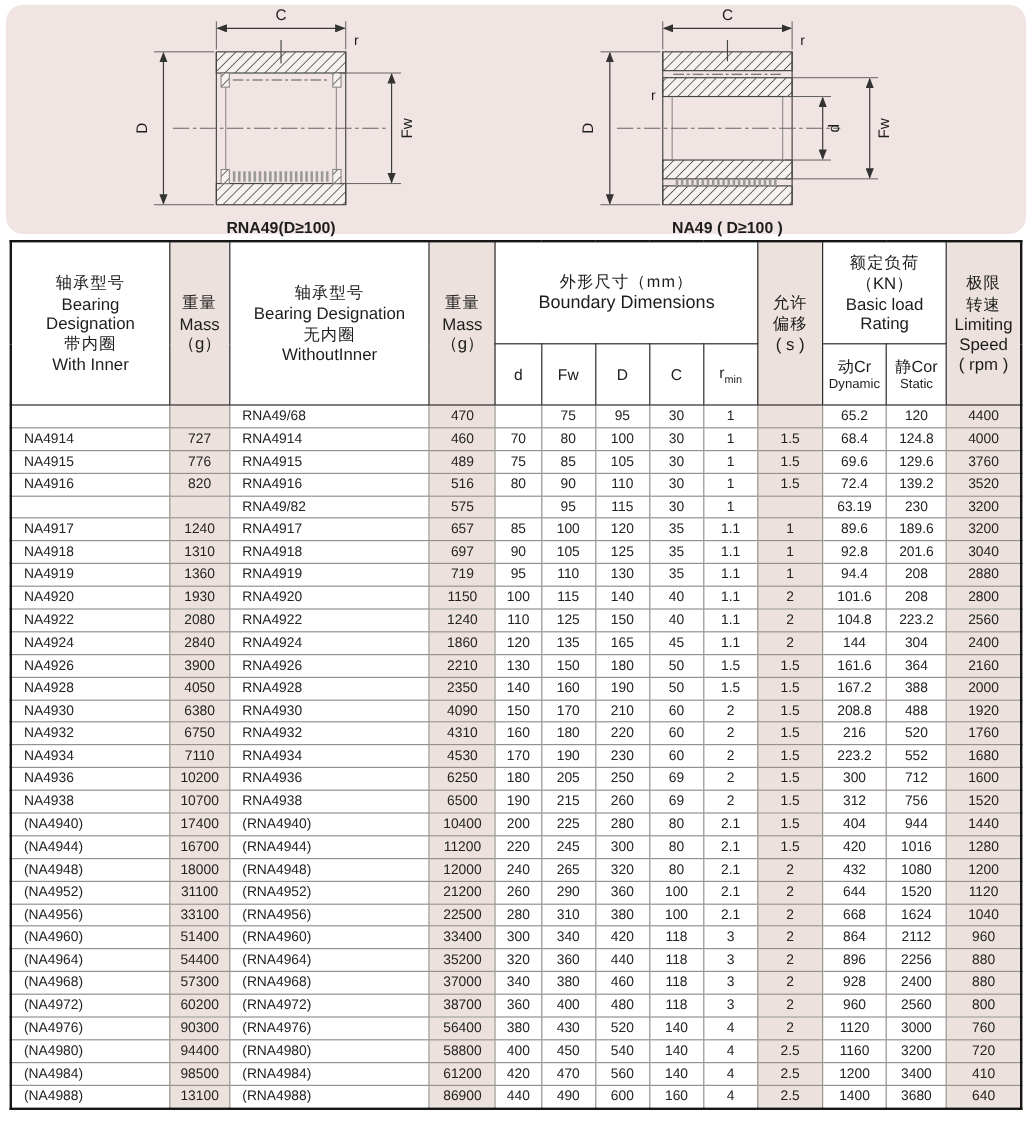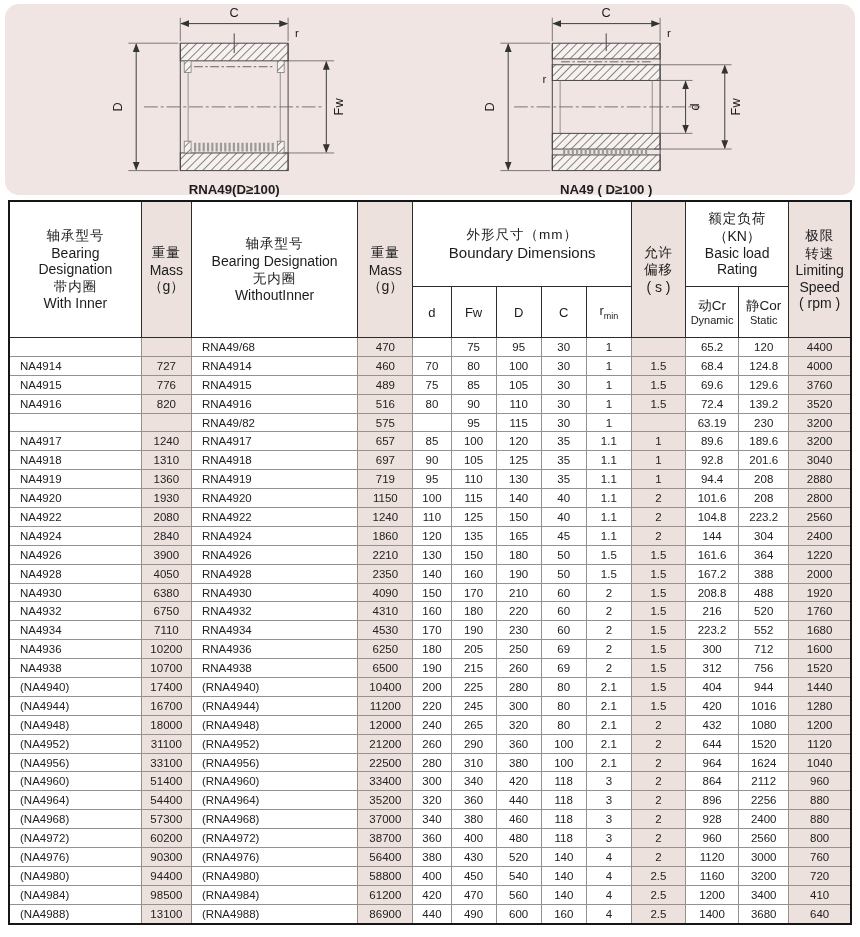--- a/index.html
+++ b/index.html
@@ -406,21 +406,21 @@
           <td class="left">RNA4926</td>
           <td class="shade">2210</td>
           <td>130</td>
           <td>150</td>
           <td>180</td>
           <td>50</td>
           <td>1.5</td>
           <td class="shade">1.5</td>
           <td>161.6</td>
           <td>364</td>
-          <td class="shade">1220</td>
+          <td class="shade">2160</td>
         </tr>
         <tr>
           <td class="left">NA4928</td>
           <td class="shade">4050</td>
           <td class="left">RNA4928</td>
           <td class="shade">2350</td>
           <td>140</td>
           <td>160</td>
           <td>190</td>
           <td>50</td>
@@ -569,21 +569,21 @@
           <td class="left">(NA4956)</td>
           <td class="shade">33100</td>
           <td class="left">(RNA4956)</td>
           <td class="shade">22500</td>
           <td>280</td>
           <td>310</td>
           <td>380</td>
           <td>100</td>
           <td>2.1</td>
           <td class="shade">2</td>
-          <td>964</td>
+          <td>668</td>
           <td>1624</td>
           <td class="shade">1040</td>
         </tr>
         <tr>
           <td class="left">(NA4960)</td>
           <td class="shade">51400</td>
           <td class="left">(RNA4960)</td>
           <td class="shade">33400</td>
           <td>300</td>
           <td>340</td>

